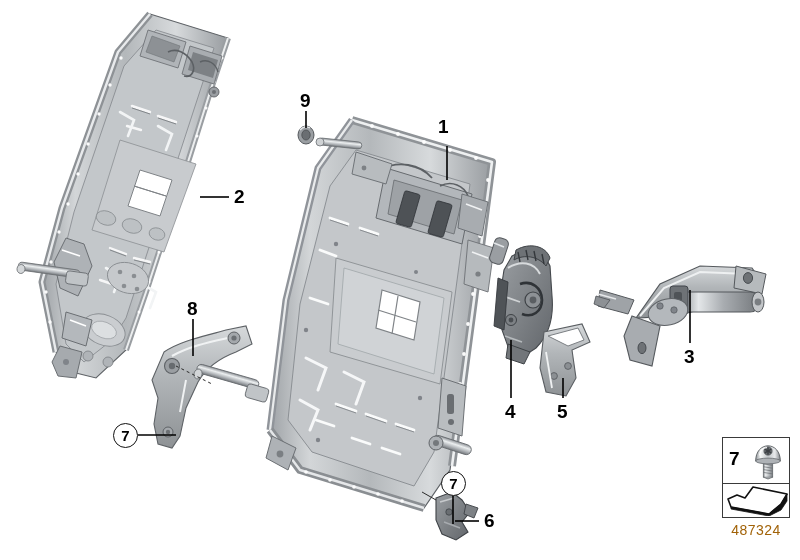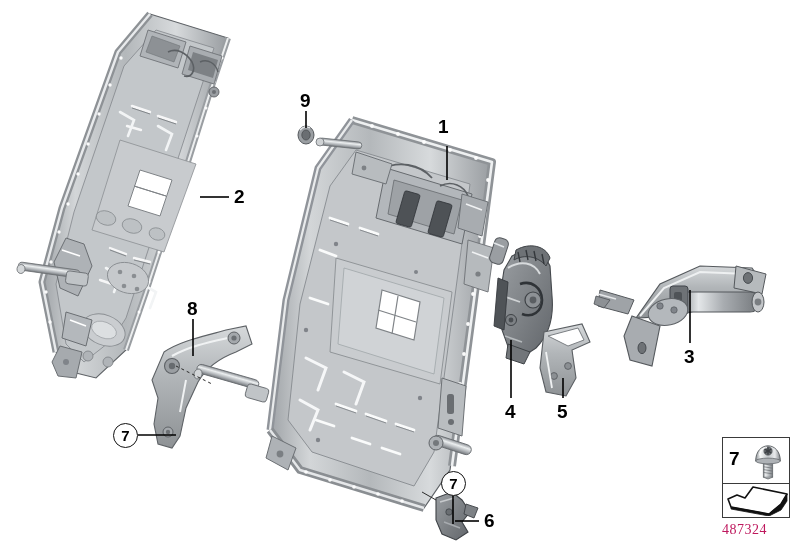--- a/index.html
+++ b/index.html
@@ -90,26 +90,26 @@
     left: 2px;
     top: 47px;
     width: 64px;
     height: 31px;
   }
   .partnum {
     position: absolute;
     left: 722px;
     top: 522px;
     width: 68px;
-    text-align: left;
-    font-family: Liberation Serif, serif;
+    text-align: center;
+    font-family: Liberation Sans, sans-serif;
     font-size: 14px;
     font-weight: normal;
     letter-spacing: 0.5px;
-    color: #be185d;
+    color: #a16207;
   }
 </style>
 </head>
 <body>
 
 <div id="stage">
 
   <svg id="artwork" viewBox="0 0 800 560">
     <defs>
       <linearGradient id="metalV" x1="0" y1="0" x2="1" y2="0">

